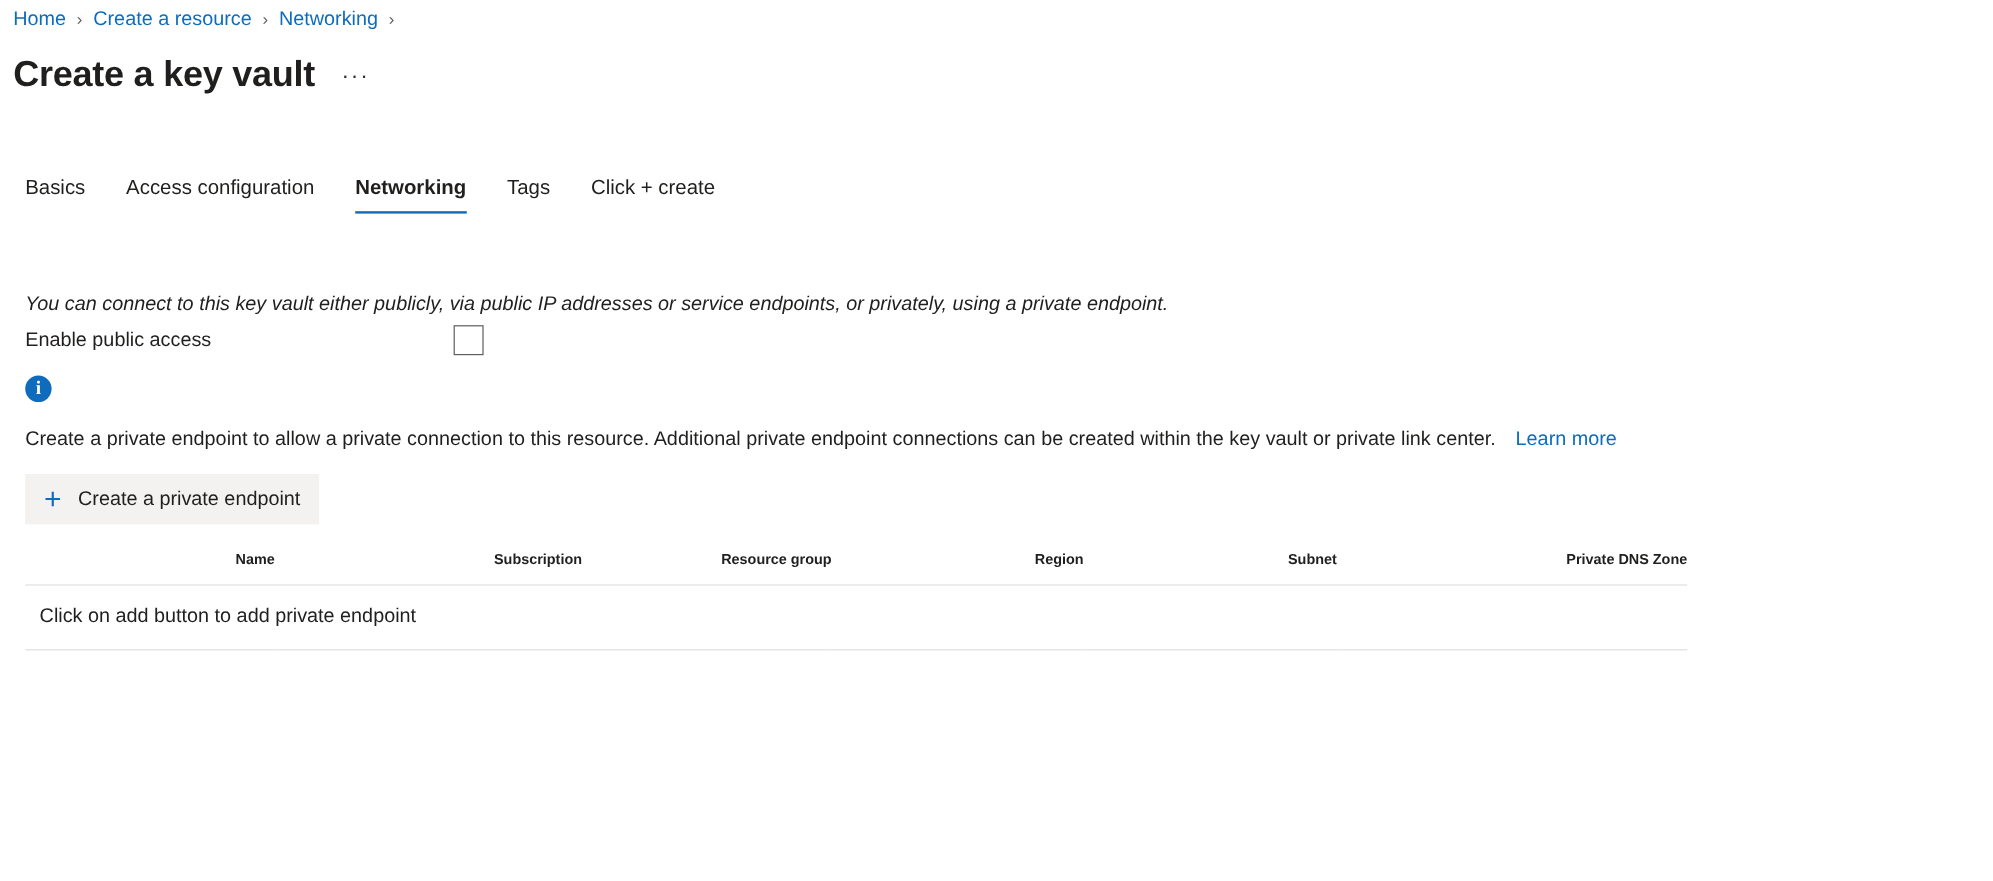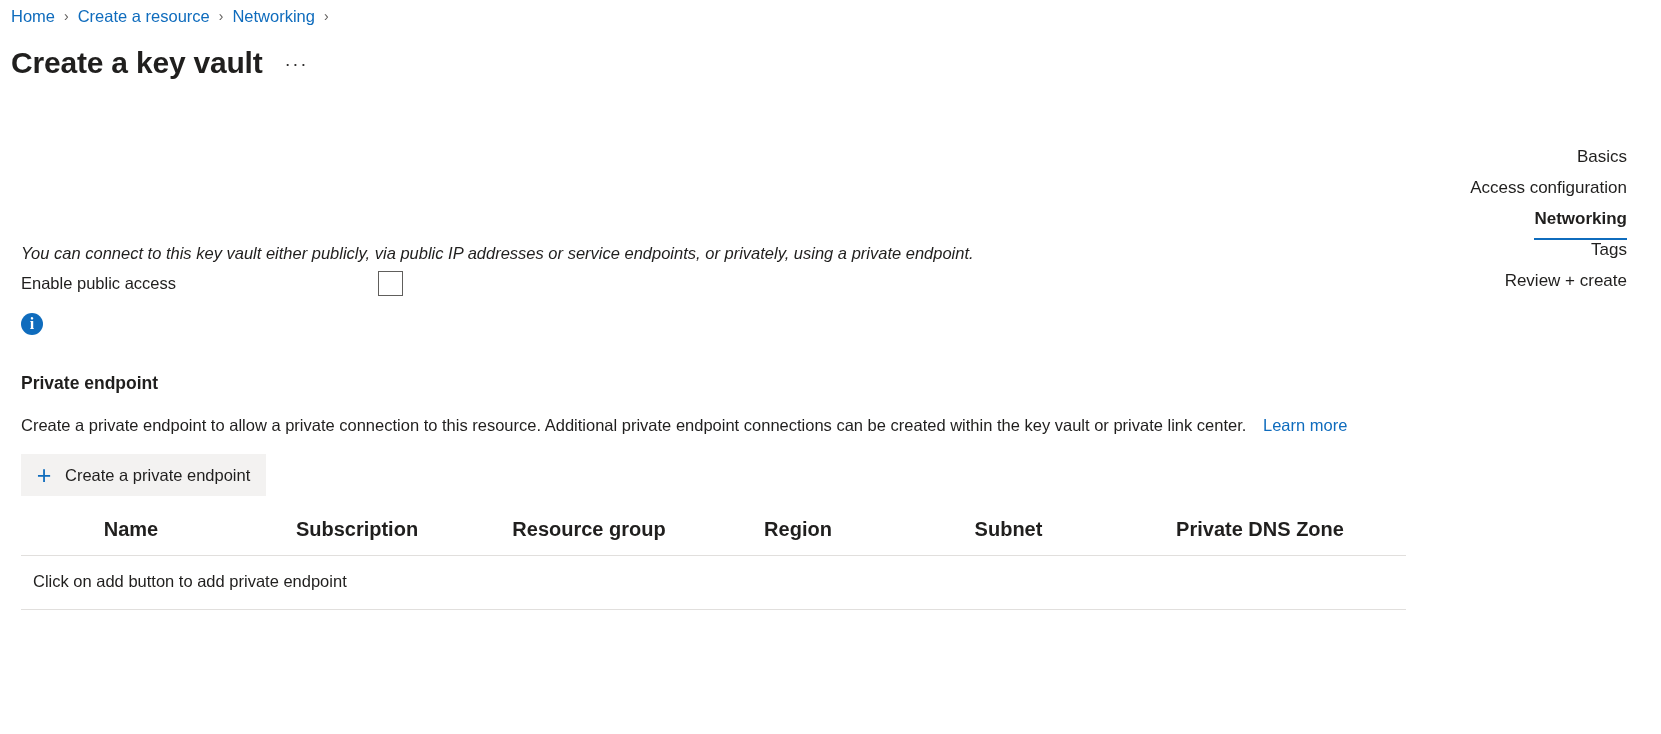--- a/index.html
+++ b/index.html
@@ -46,26 +46,25 @@
     letter-spacing: 1.5px;
     cursor: pointer;
     line-height: 1;
     padding-bottom: 5px;
     user-select: none;
   }
 
   
   .tabs {
     display: flex;
-    align-items: flex-end;
+    align-items: flex-start;
     gap: 0;
     padding-left: 21px;
     margin-top: 69px;
     height: 40px;
-    flex-direction: column;
   }
   .tab {
     position: relative;
     font-size: 17px;
     color: #201f1e;
     padding: 0 16px 11px 0;
     margin-right: 18px;
     cursor: pointer;
     white-space: nowrap;
   }
@@ -179,22 +178,22 @@
   }
 
   
   .ep-table {
     margin-top: 22px;
     width: 1385px;
     border-collapse: collapse;
     table-layout: fixed;
   }
   .ep-table th {
-    text-align: center;
-    font-size: 20px;
+    text-align: right;
+    font-size: 12px;
     font-weight: bold;
     color: #201f1e;
     padding: 0 0 14px 0;
     border-bottom: 1px solid #e1dfdd;
   }
   .ep-table td {
     font-size: 16.5px;
     color: #201f1e;
     padding: 16px 0 18px 0;
     border-bottom: 1px solid #e1dfdd;
@@ -232,41 +231,40 @@
     <div class="tab">
       <span>Access configuration</span>
     </div>
     <div class="tab active">
       <span>Networking</span>
     </div>
     <div class="tab">
       <span>Tags</span>
     </div>
     <div class="tab">
-      <span>Review + create</span>
+      <span>Click + create</span>
     </div>
   </div>
 
   <div class="content">
 
     <p class="intro">You can connect to this key vault either publicly, via public IP addresses or service endpoints, or privately, using a private endpoint.</p>
 
     
     <div class="field-row">
       <span class="field-label">Enable public access</span>
       <span class="checkbox"></span>
     </div>
 
     
     <div class="info-block">
       <div class="info-icon">i</div>
     </div>
 
     
-    <h2 class="section-head">Private endpoint</h2>
 
     <div class="section-desc">
       <span>Create a private endpoint to allow a private connection to this resource. Additional private endpoint connections can be created within the key vault or private link center.</span>
       <span class="link">Learn more</span>
     </div>
 
     <button class="create-btn">
       <span class="plus-icon">+</span>
       <span>Create a private endpoint</span>
     </button>

